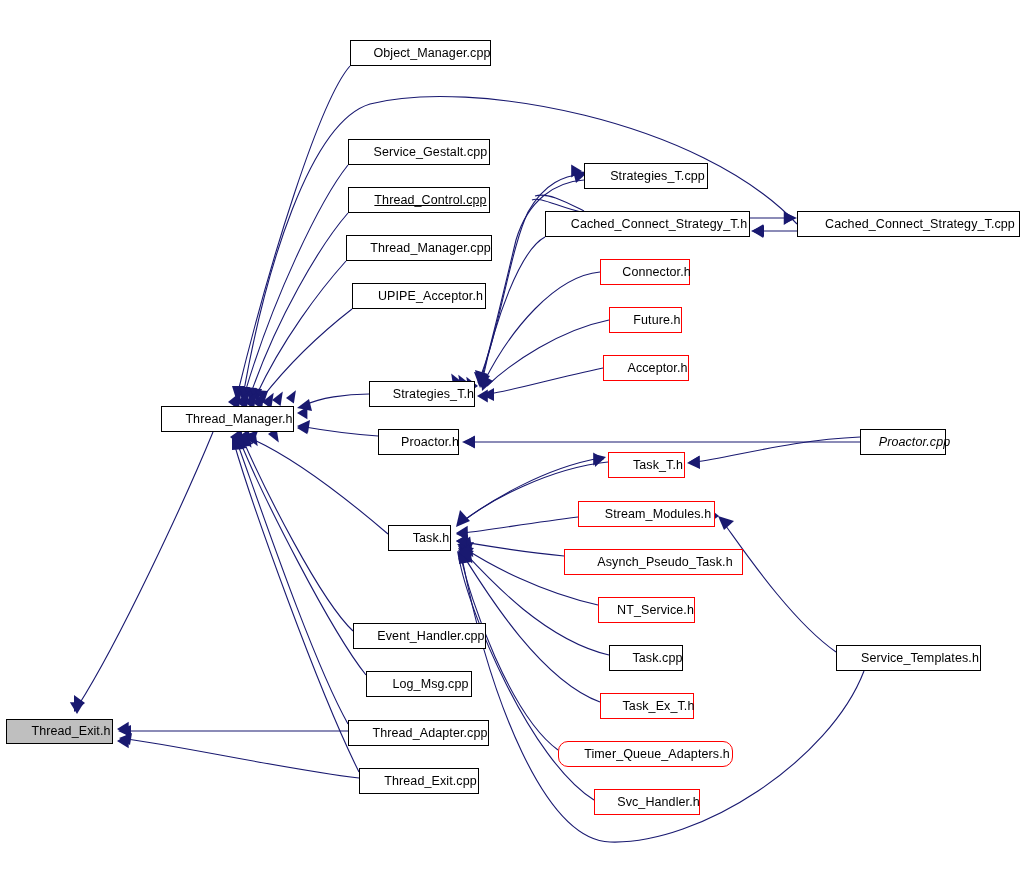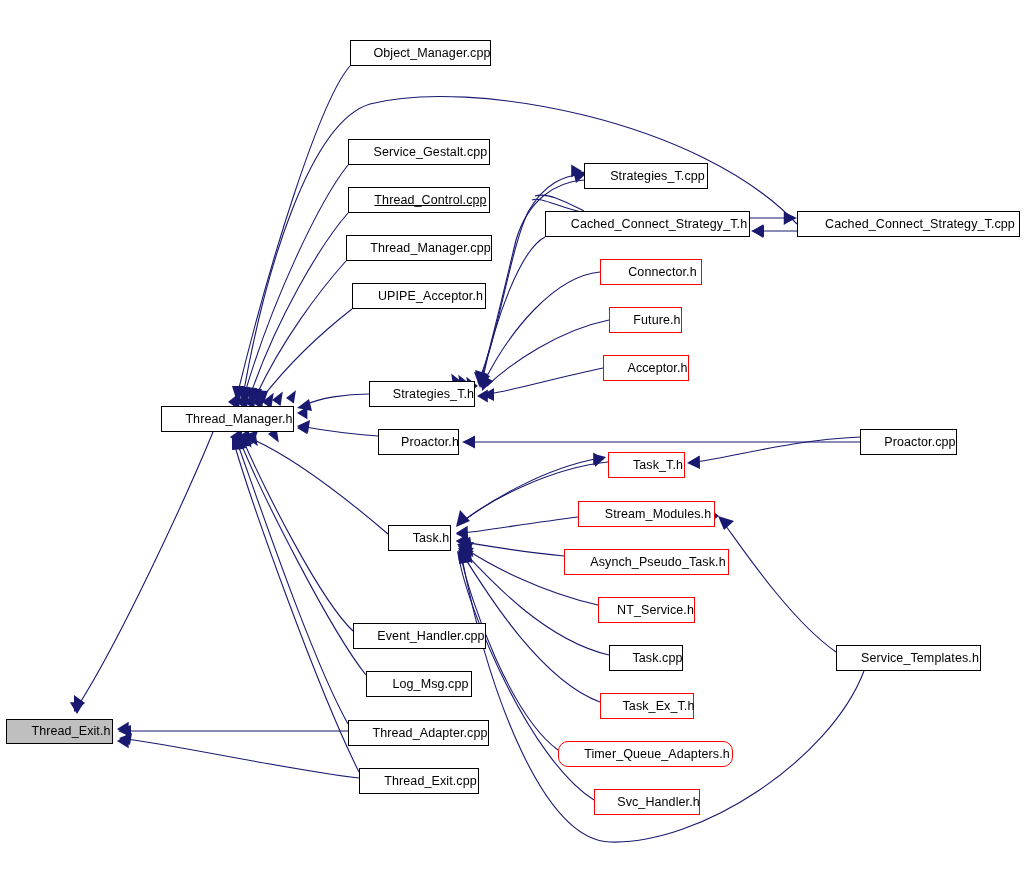--- a/index.html
+++ b/index.html
@@ -194,51 +194,51 @@
       </div>
       <div class="gnode" style="left: 584px; top: 163px; width: 124px; height: 26px;">
         <span>Strategies_T.cpp</span>
       </div>
       <div class="gnode" style="left: 545px; top: 211px; width: 205px; height: 26px;">
         <span>Cached_Connect_Strategy_T.h</span>
       </div>
       <div class="gnode" style="left: 797px; top: 211px; width: 223px; height: 26px;">
         <span>Cached_Connect_Strategy_T.cpp</span>
       </div>
-      <div class="gnode red" style="left: 600px; top: 259px; width: 102px; height: 26px;">
+      <div class="gnode red" style="left: 600px; top: 259px; width: 90px; height: 26px;">
         <span>Connector.h</span>
       </div>
       <div class="gnode red" style="left: 609px; top: 307px; width: 73px; height: 26px;">
         <span>Future.h</span>
       </div>
       <div class="gnode red" style="left: 603px; top: 355px; width: 86px; height: 26px;">
         <span>Acceptor.h</span>
       </div>
       <div class="gnode" style="left: 369px; top: 381px; width: 106px; height: 26px;">
         <span>Strategies_T.h</span>
       </div>
       <div class="gnode" style="left: 161px; top: 406px; width: 133px; height: 26px;">
         <span>Thread_Manager.h</span>
       </div>
       <div class="gnode" style="left: 378px; top: 429px; width: 81px; height: 26px;">
         <span>Proactor.h</span>
       </div>
-      <div class="gnode" style="left: 860px; top: 429px; width: 97px; height: 26px;">
+      <div class="gnode" style="left: 860px; top: 429px; width: 86px; height: 26px; font-style: italic;">
         <span>Proactor.cpp</span>
       </div>
       <div class="gnode red" style="left: 608px; top: 452px; width: 77px; height: 26px;">
         <span>Task_T.h</span>
       </div>
       <div class="gnode red" style="left: 578px; top: 501px; width: 137px; height: 26px;">
         <span>Stream_Modules.h</span>
       </div>
       <div class="gnode" style="left: 388px; top: 525px; width: 63px; height: 26px;">
         <span>Task.h</span>
       </div>
-      <div class="gnode red" style="left: 564px; top: 549px; width: 165px; height: 26px;">
+      <div class="gnode red" style="left: 564px; top: 549px; width: 179px; height: 26px;">
         <span>Asynch_Pseudo_Task.h</span>
       </div>
       <div class="gnode red" style="left: 598px; top: 597px; width: 97px; height: 26px; justify-content: flex-end;">
         <span>NT_Service.h</span>
       </div>
       <div class="gnode" style="left: 353px; top: 623px; width: 133px; height: 26px;">
         <span>Event_Handler.cpp</span>
       </div>
       <div class="gnode" style="left: 609px; top: 645px; width: 74px; height: 26px;">
         <span>Task.cpp</span>

